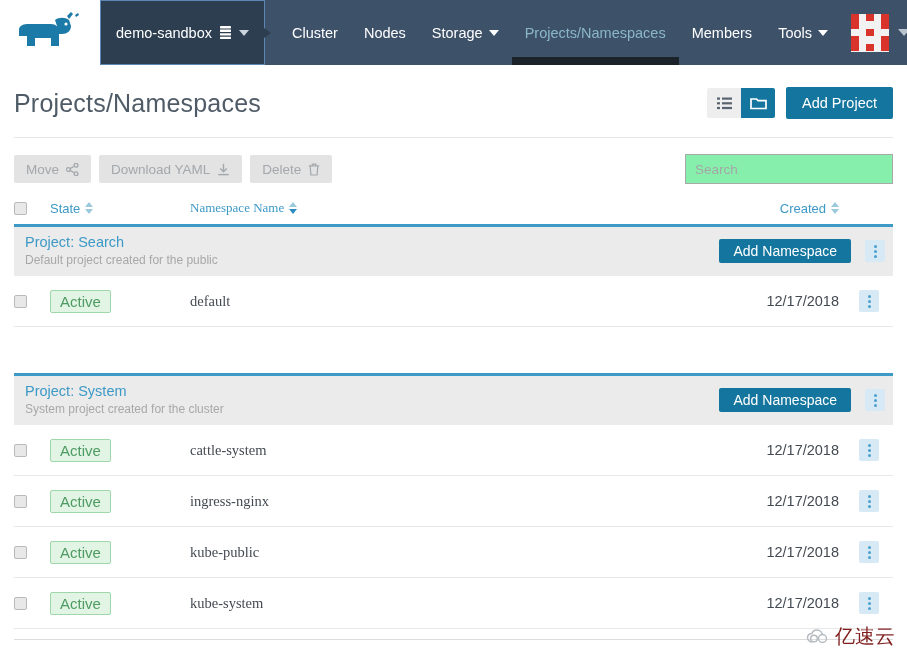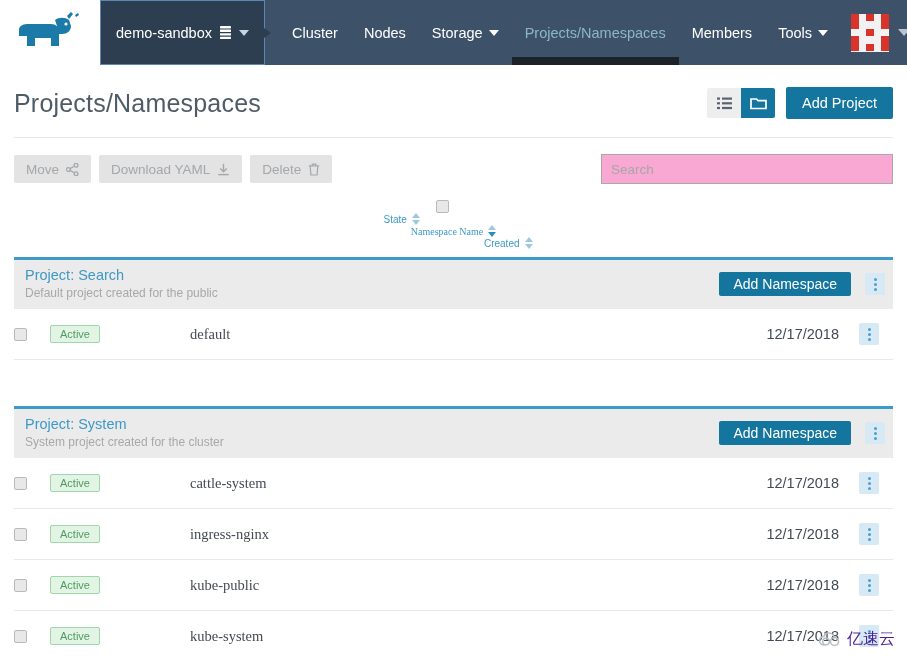--- a/index.html
+++ b/index.html
@@ -183,40 +183,39 @@
     padding: 0 12px;
     font-size: 13.5px;
     display: flex;
     align-items: center;
     gap: 7px;
     cursor: default;
     border-radius: 2px;
     font-family: "Liberation Sans", sans-serif;
   }
   .search-input {
-    width: 292px;
+    width: 208px;
     height: 30px;
-    background: #f9a8d4;
+    background: #86efac;
     border: 1px solid #a9a9a9;
     padding: 0 9px;
     font-size: 13.5px;
     color: #555;
     font-family: "Liberation Sans", sans-serif;
   }
   .search-input::placeholder { color: #a6a6a6; }
 
   
   .tbl { width: 100%; }
   .th-row {
     display: flex;
     align-items: center;
     padding: 6px 0 8px 0;
     color: #3d99c6;
-    font-size: 10px;
-    flex-direction: column;
+    font-size: 13px;
   }
   .col-chk   { width: 36px; flex: none; display: flex; align-items: center; }
   .col-state { width: 140px; flex: none; display: flex; align-items: center; gap: 5px; }
   .col-name  { flex: 1; display: flex; align-items: center; gap: 5px; font-family: Liberation Serif, serif; }
   .col-created { width: 170px; flex: none; display: flex; align-items: center;
                  justify-content: flex-end; gap: 5px; padding-right: 6px; }
   .col-menu  { width: 48px; flex: none; display: flex; align-items: center;
                justify-content: center; }
 
   .chk {
@@ -293,38 +292,38 @@
     font-size: 14.5px;
     color: #444a52;
     background: #fff;
   }
   .row:first-of-type { border-top: 1px solid #e8e8e8; }
   .badge {
     display: inline-block;
     background: #e2f5e5;
     border: 1px solid #9fd7ab;
     color: #4f9a62;
-    font-size: 11px;
+    font-size: 15px;
     padding: 2px 9px;
     border-radius: 2px;
   }
   .row .col-menu .dots { margin-left: 0; }
   .group-gap { height: 46px; background: #fff; }
   .bottom-rule { height: 1px; background: #dcdcdc; margin: 10px 0 0 0; }
 
   
   .watermark {
     position: absolute;
     right: 12px;
     bottom: 6px;
     display: flex;
     align-items: center;
     gap: 5px;
-    color: #4c1d95;
-    font-size: 16px;
+    color: #7f1d1d;
+    font-size: 20px;
     pointer-events: none;
   }
 </style>
 </head>
 <body>
 
 <div class="navbar">
 
   <div class="logo-wrap">
     <svg class="logo-svg" width="70" height="42" viewBox="0 0 70 42">

